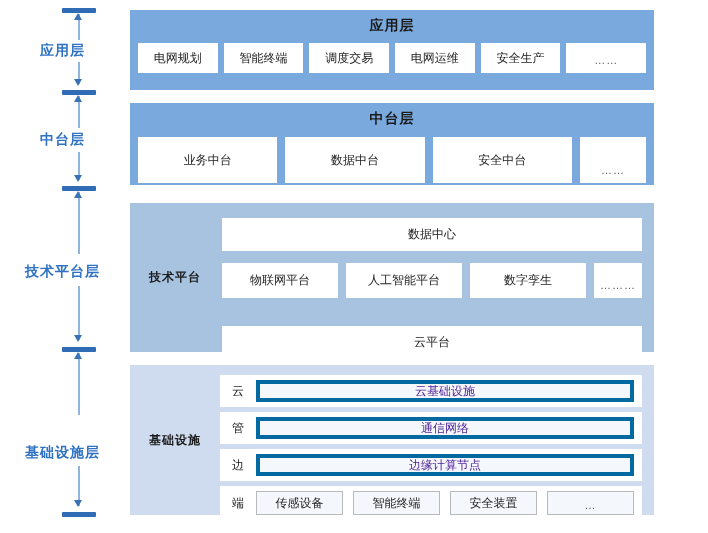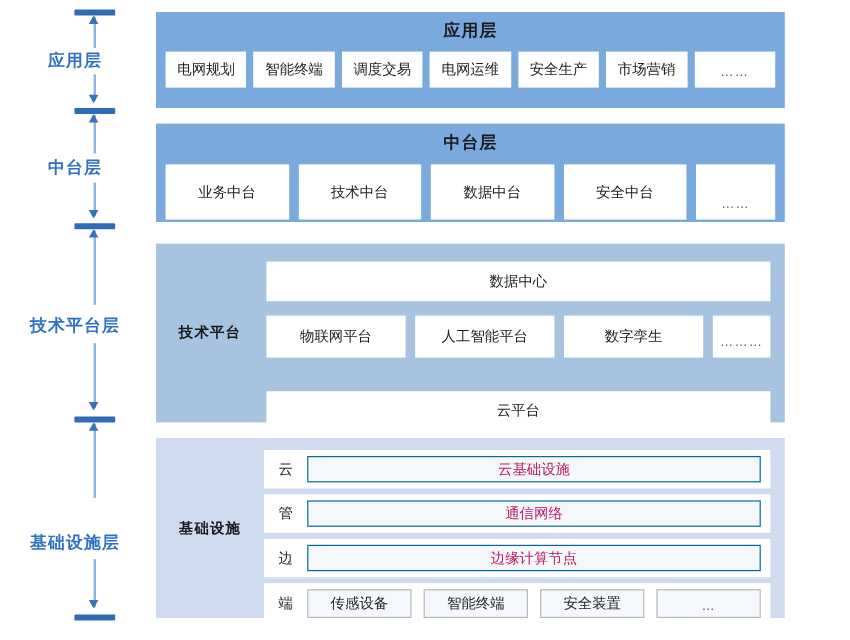--- a/index.html
+++ b/index.html
@@ -160,26 +160,26 @@
     flex: 0 0 36px;
     text-align: center;
     font-size: 12px;
     color: #222222;
   }
   .infra-bar {
     flex: 1 1 auto;
     height: 22px;
     margin-right: 8px;
     background: #f4f7fb;
-    border: 1px solid #0369a1;
+    border: 4px solid #0369a1;
     display: flex;
     align-items: center;
     justify-content: center;
     font-size: 12px;
-    color: #be185d;
+    color: #4c1d95;
     box-sizing: border-box;
   }
   .infra-chips {
     flex: 1 1 auto;
     display: flex;
     justify-content: space-between;
     margin-right: 8px;
     gap: 10px;
   }
   .infra-chip {
@@ -249,30 +249,28 @@
 <div id="main-col">
 
   <div class="band band-strong" style="top:10px;height:80px;padding:7px 8px 8px 8px;">
     <div class="band-title">应用层</div>
     <div class="chip-row" style="margin-top:8px;height:30px;gap:6px;">
       <div class="chip" style="flex:1 1 0;">电网规划</div>
       <div class="chip" style="flex:1 1 0;">智能终端</div>
       <div class="chip" style="flex:1 1 0;">调度交易</div>
       <div class="chip" style="flex:1 1 0;">电网运维</div>
       <div class="chip" style="flex:1 1 0;">安全生产</div>
-      <div class="chip" style="flex:1 1 0;">市场营销</div>
       <div class="chip ellipsis" style="flex:1 1 0;">……</div>
     </div>
   </div>
 
   <div class="band band-strong" style="top:103px;height:82px;padding:7px 8px 8px 8px;">
     <div class="band-title">中台层</div>
     <div class="chip-row" style="margin-top:9px;height:46px;gap:8px;">
       <div class="chip" style="flex:1 1 0;">业务中台</div>
-      <div class="chip" style="flex:1 1 0;">技术中台</div>
       <div class="chip" style="flex:1 1 0;">数据中台</div>
       <div class="chip" style="flex:1 1 0;">安全中台</div>
       <div class="chip ellipsis" style="flex:0 0 66px;">……</div>
     </div>
   </div>
 
   <div class="band band-mid" style="top:203px;height:149px;">
 
     <div class="side-label" style="top:66px;">技术平台</div>
 

